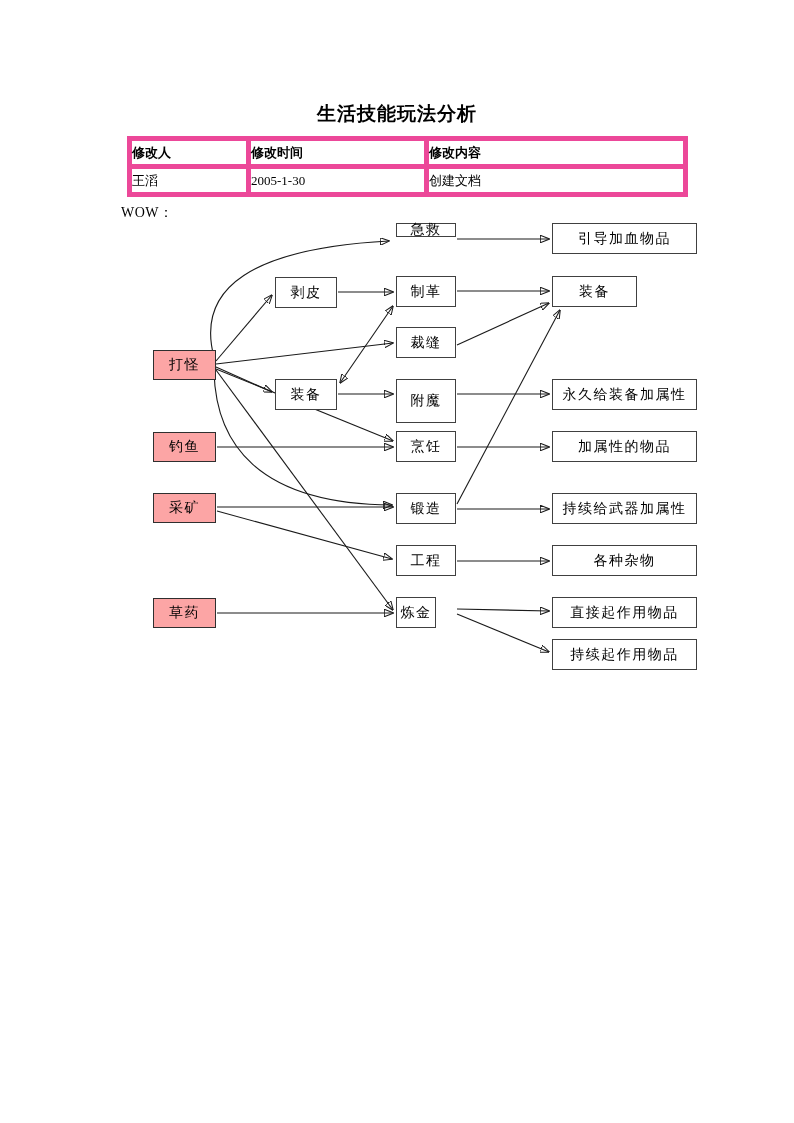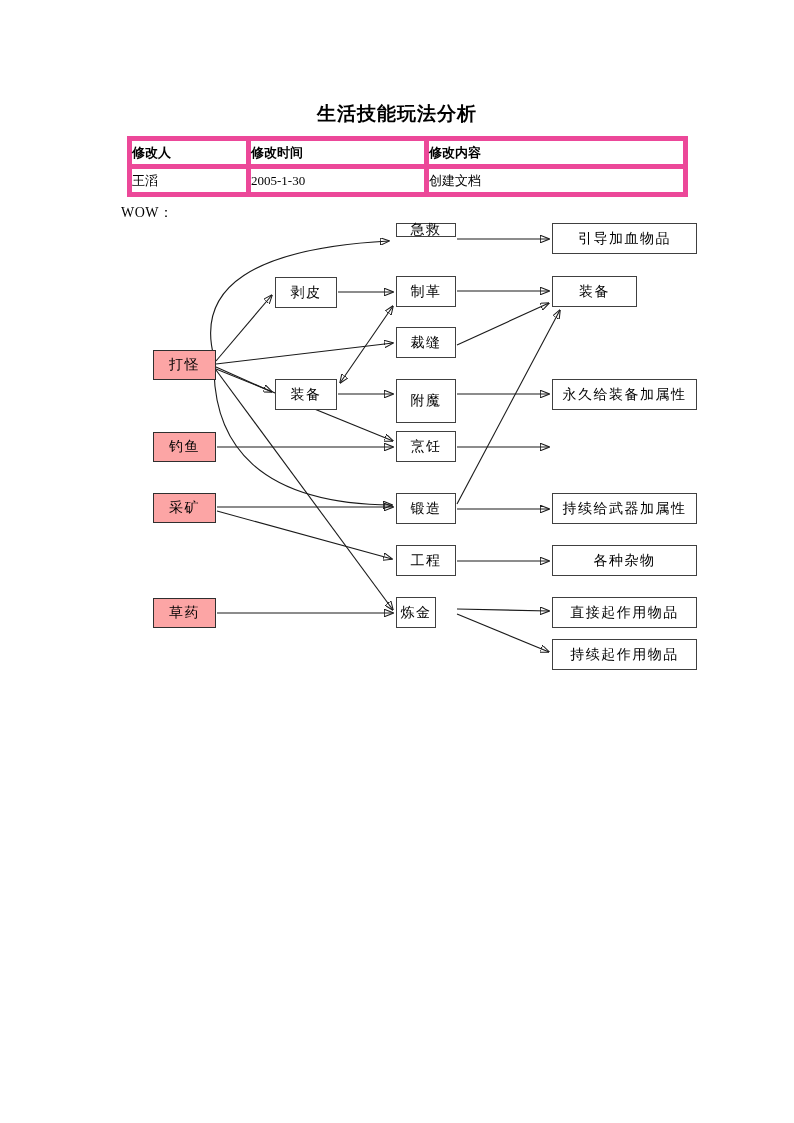--- a/index.html
+++ b/index.html
@@ -122,18 +122,19 @@
   <div class="node" style="left:396px;top:327px;width:60px;height:31px;">裁缝</div>
   <div class="node" style="left:396px;top:379px;width:60px;height:44px;">附魔</div>
   <div class="node" style="left:396px;top:431px;width:60px;height:31px;">烹饪</div>
   <div class="node" style="left:396px;top:493px;width:60px;height:31px;">锻造</div>
   <div class="node" style="left:396px;top:545px;width:60px;height:31px;">工程</div>
   <div class="node" style="left:396px;top:597px;width:40px;height:31px;">炼金</div>
 
   <div class="node" style="left:552px;top:223px;width:145px;height:31px;">引导加血物品</div>
   <div class="node" style="left:552px;top:276px;width:85px;height:31px;">装备</div>
   <div class="node" style="left:552px;top:379px;width:145px;height:31px;">永久给装备加属性</div>
+  <div class="node" style="left:552px;top:431px;width:145px;height:31px;">加属性的物品</div>
   <div class="node" style="left:552px;top:545px;width:145px;height:31px;">各种杂物</div>
   <div class="node" style="left:552px;top:493px;width:145px;height:31px;">持续给武器加属性</div>
   <div class="node" style="left:552px;top:597px;width:145px;height:31px;">直接起作用物品</div>
   <div class="node" style="left:552px;top:639px;width:145px;height:31px;">持续起作用物品</div>
 
 </div>
 
 </body></html>

